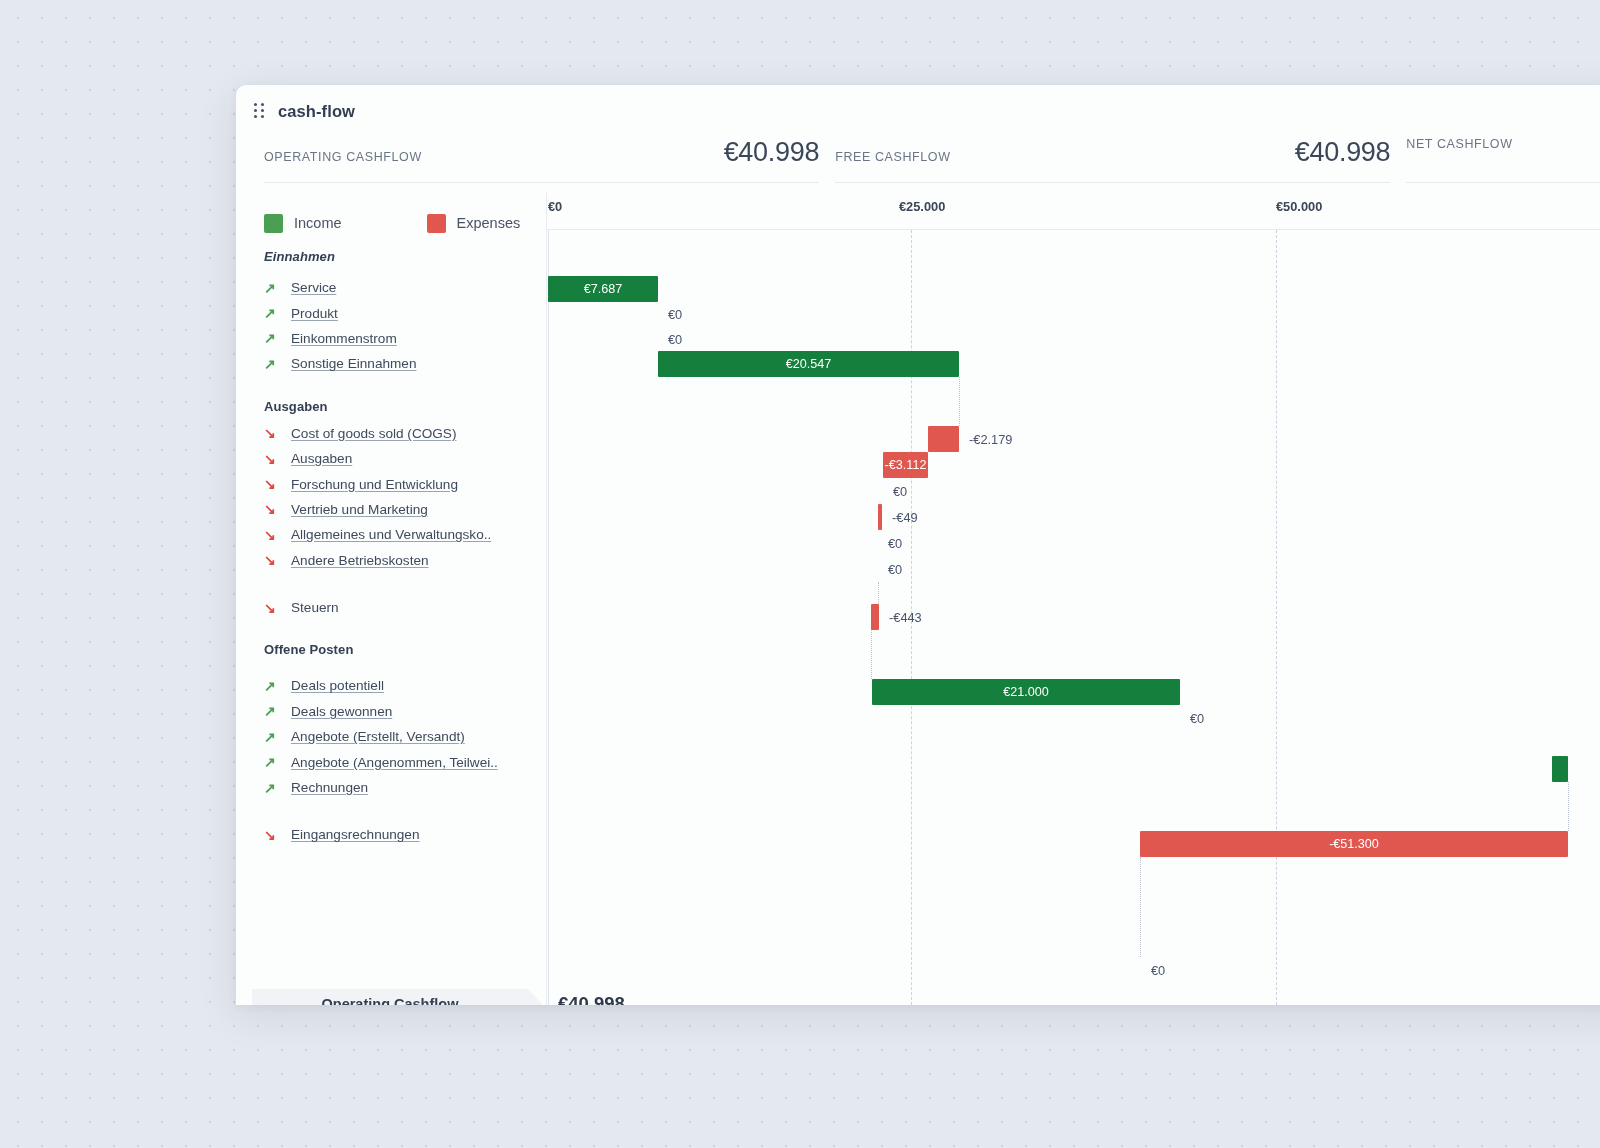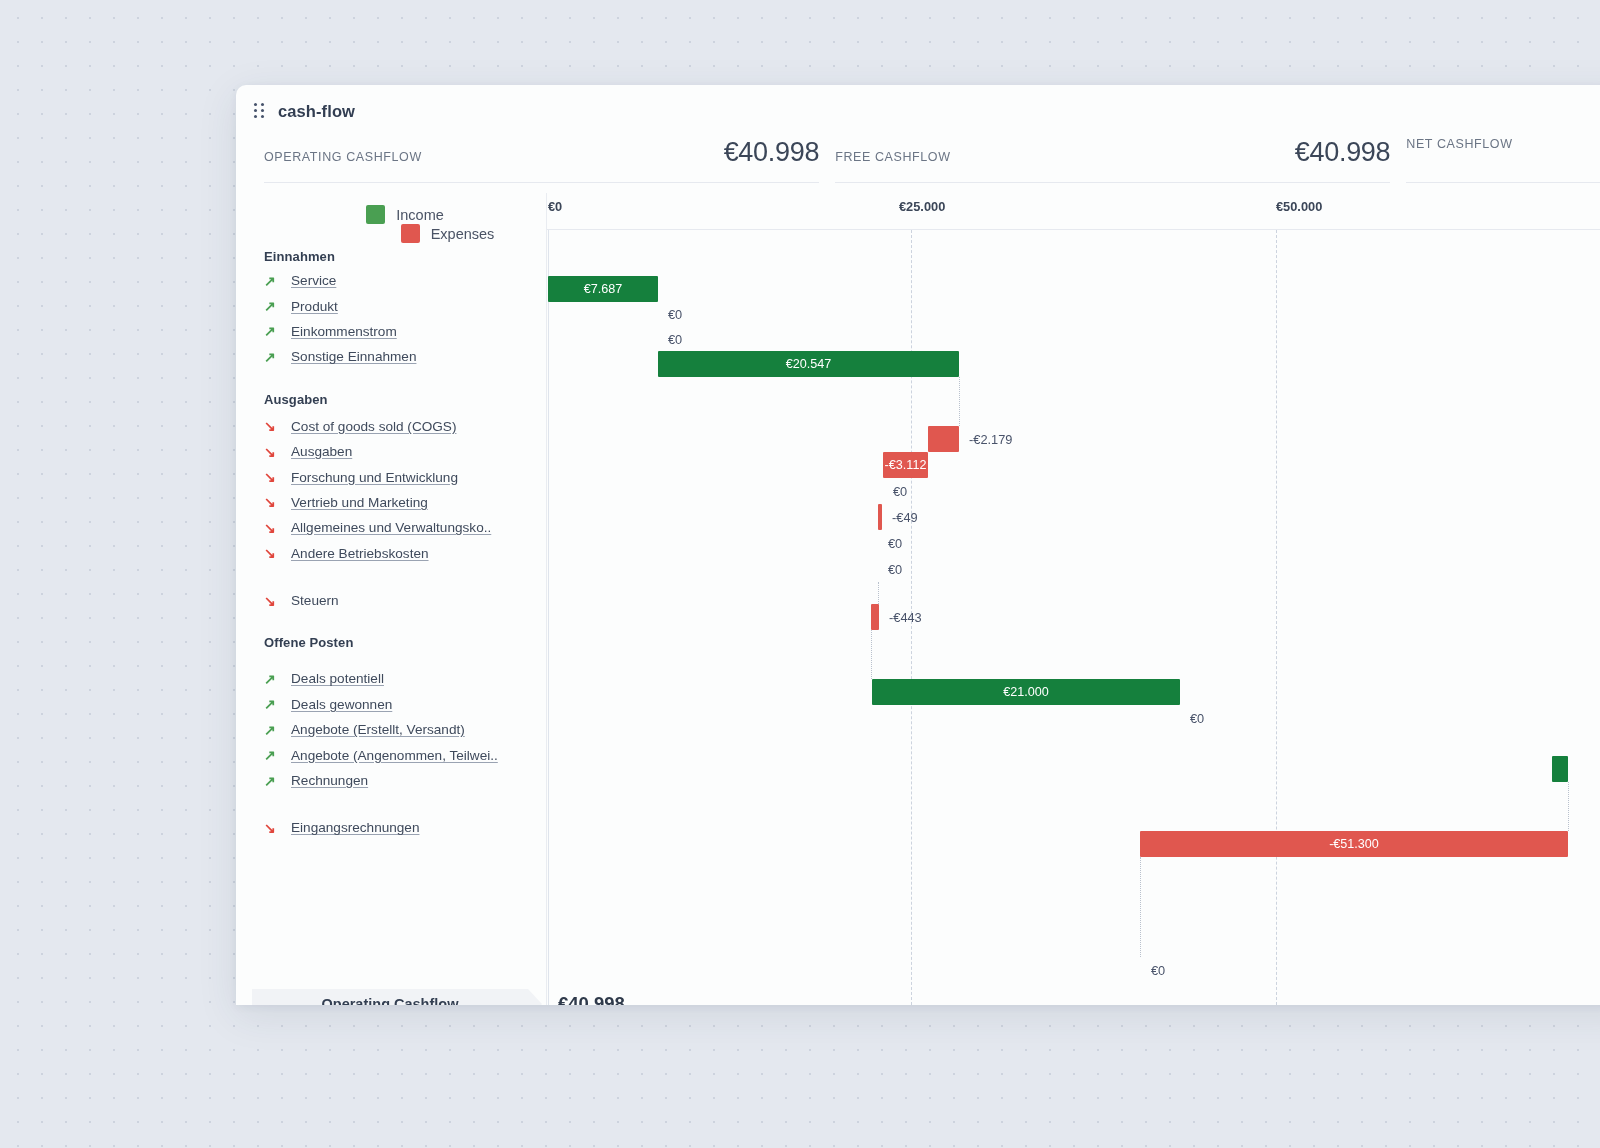--- a/index.html
+++ b/index.html
@@ -41,21 +41,21 @@
   .metric.m3 { width: 240px; margin-left: 16px; }
   .metric-label { font-size: 12.5px; color: #6b7585; letter-spacing: .6px; white-space: nowrap; }
   .metric-value { font-size: 27px; color: #3b4658; letter-spacing: -.3px; white-space: nowrap; }
 
   
   #content { display: flex; height: 812px; }
   #sidebar { width: 310px; position: relative; flex: none; }
   #chart { flex: 1; position: relative; border-left: 1px solid #e9ecf1; }
 
   
-  #legend { display: flex; padding: 12px 0 0 28px; height: 48px; align-items: center; flex-direction: column; }
+  #legend { display: flex; padding: 12px 0 0 28px; height: 48px; align-items: center; }
   .legend-item { display: flex; align-items: center; }
   .legend-item + .legend-item { margin-left: 85px; }
   .swatch { width: 19px; height: 19px; border-radius: 2px; margin-right: 11px; }
   .legend-label { font-size: 14.5px; color: #4a5365; }
 
   
   .group-title { font-size: 13px; font-weight: bold; color: #333f52; padding-left: 28px; letter-spacing: .1px; }
   .row { height: 25.4px; display: flex; align-items: center; padding-left: 28px; }
   .arrow { width: 16px; font-size: 14px; line-height: 1; margin-right: 11px;
            font-weight: bold; display: inline-block; }
@@ -131,21 +131,21 @@
           <span class="swatch" style="background:#4a9f52"></span>
           <span class="legend-label">Income</span>
         </div>
         <div class="legend-item">
           <span class="swatch" style="background:#e0574f"></span>
           <span class="legend-label">Expenses</span>
         </div>
       </div>
       <div id="sidebar-list">
           <div style="margin-top: 8px;">
-            <div class="group-title" style="margin-bottom: 4px;">Einnahmen</div>
+            <div class="group-title" style="margin-bottom: 11px; font-style: italic;">Einnahmen</div>
             <div class="row">
               <span class="arrow up">↗</span>
               <span class="row-label">Service</span>
             </div>
             <div class="row">
               <span class="arrow up">↗</span>
               <span class="row-label">Produkt</span>
             </div>
             <div class="row">
               <span class="arrow up">↗</span>

